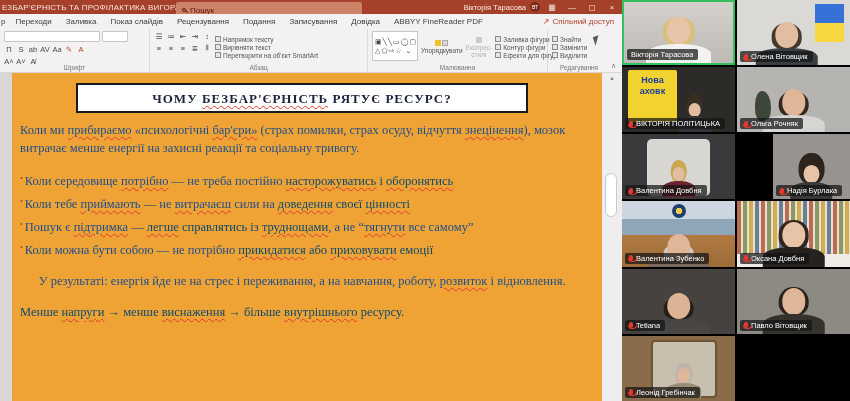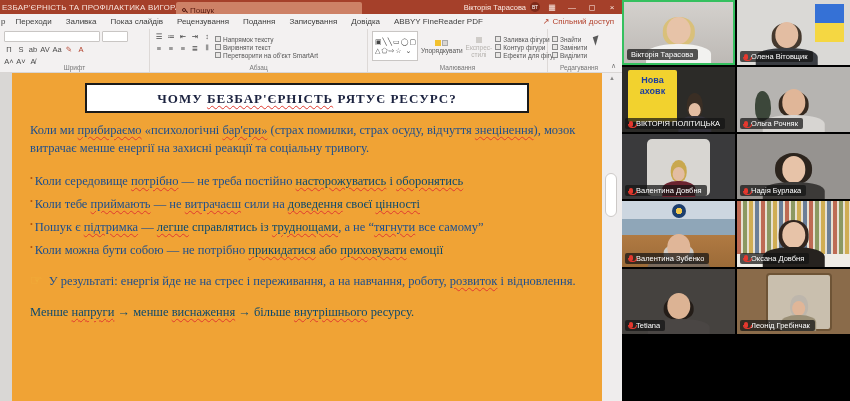--- a/index.html
+++ b/index.html
@@ -38,21 +38,21 @@
   .sq-ico { width:6px; height:6px; border:1px solid #8a8a8a; background:#e8e6e4; flex-shrink:0; }
   .shapesbox { width:72px; height:30px; background:#fff; border:1px solid #c9c6c4; display:flex; flex-direction:column; justify-content:center; padding-left:2px; font-size:7px; color:#444; line-height:9px; letter-spacing:1px; }
   .bigbtn { display:flex; flex-direction:column; align-items:center; justify-content:center; width:44px; text-align:center; gap:1px; color:#555; }
   .bigbtn .bb-ico { display:flex; gap:1px; }
   .bb-sq { width:6px; height:6px; }
   .collapse-chev { position:absolute; right:6px; bottom:2px; font-size:7px; color:#777; }
 
   
   .work { flex:1; display:flex; background:#e3e1e0; overflow:hidden; position:relative; }
   .leftstrip { width:12px; background:#d9d7d5; flex-shrink:0; }
-  .slide { width:590px; background:#f0a335; position:relative; padding:8px 10px 0 10px; font-family:"Liberation Serif", serif; flex-shrink:0; }
+  .slide { width:590px; background:#f0a335; position:relative; padding:8px 10px 0 0; font-family:"Liberation Serif", serif; flex-shrink:0; }
   .scrollstrip { flex:1; background:#efeded; position:relative; }
   .scroll-up { position:absolute; top:2px; left:50%; transform:translateX(-50%); font-size:6px; color:#888; }
   .scroll-thumb { position:absolute; top:100px; left:3px; width:12px; height:44px; background:#fff; border:1px solid #ccc9c7; border-radius:6px; }
 
   .slide-title-box { width:78%; margin:2px auto 8px auto; background:#fff; border:2px solid #1a1a1a; text-align:center; padding:4px 2px; }
   .slide-title-box span { font-size:13px; font-weight:bold; color:#1c2340; letter-spacing:1px; }
   .para { font-size:12.5px; font-weight:normal; line-height:18px; margin:3px 0; padding-left:8px; }
   .para.gap { margin-top:13px; }
   .d { color:#1d4f8e; }
   .l { color:#0c4a6e; }
@@ -81,21 +81,21 @@
   .t2 { background:#dad9d6; } .t2 .person{--skin:#e3bda2;--hair:#45392e;--shirt:#3a3d42; left:44%;}
   .t3 { background:#2c2b28; } .t3 .person{--skin:#e3bda2;--hair:#3a2e24;--shirt:#34323a; width:34%; height:74%; left:64%;}
   .banner { position:absolute; left:5%; top:4%; width:44%; height:80%; background:#f2d22e; border-radius:2px; text-align:center; color:#1d3f9e; font-weight:bold; font-size:9px; line-height:11px; padding-top:5px; z-index:2; }
   .flag { position:absolute; right:5%; top:6%; width:26%; height:58%; z-index:1; }
   .flag .f-b { height:50%; background:#3571d6; } .flag .f-y { height:50%; background:#f5d742; }
   .t4 { background:#b6b4b1; } .t4 .person{--skin:#e0b698;--hair:#35291f;--shirt:#d7d5d2;}
   .plant { position:absolute; left:16%; bottom:18%; width:14%; height:46%; background:#3c473a; border-radius:45% 55% 40% 40%; z-index:2; }
   .t5 { background:#eae7e1; } .t5 .person{--skin:#e7c3a8;--hair:#2f2620;--shirt:#e8b6c0; width:78%; height:88%;}
   .t6 { background:#3a3a3c; } .t6 .card { position:absolute; left:22%; right:22%; top:7%; bottom:5%; background:#d8d6d2; border-radius:5px; z-index:1; }
   .t6 .person{--skin:#e3bda2;--hair:#c9a84e;--shirt:#6c2430; width:34%; height:66%; bottom:4%;}
-  .t7 { background:#969390; } .t7 .person{--skin:#e7c3a8;--hair:#2c241d;--shirt:#3c3a38;} .t7 .hair{width:52%;height:62%;}
+  .t7 { background:#969390;margin-left:36px; } .t7 .person{--skin:#e7c3a8;--hair:#2c241d;--shirt:#3c3a38;} .t7 .hair{width:52%;height:62%;}
   .t8 { background:linear-gradient(#ccd6e0 0%,#ccd6e0 28%,#8fa6b8 28%,#8fa6b8 52%,#b07a42 52%,#9c6b38 100%); }
   .t8 .person{--skin:#e0b698;--hair:#cfc9c2;--shirt:#7a6a5c; height:52%; bottom:-10%;}
   .emblem { position:absolute; top:4%; left:50%; transform:translateX(-50%); width:14px; height:14px; border-radius:50%; background:radial-gradient(circle at 50% 50%, #f2c94c 0 30%, #1d3f6e 31% 100%); z-index:2; }
   .t9 { background:#efece6; }
   .shelf { position:absolute; inset:0 0 20% 0; background:repeating-linear-gradient(90deg,#b5543a 0 4px,#e6decd 4px 6px,#7a8a4a 6px 10px,#e6decd 10px 12px,#caa23a 12px 16px,#e6decd 16px 18px,#536b8a 18px 22px,#e6decd 22px 24px); opacity:.85; }
   .t9 .person{--skin:#e7c3a8;--hair:#33261f;--shirt:#26221f; height:86%;}
   .t10 { background:#45423f; } .t10 .person{--skin:#dcb394;--hair:#241d18;--shirt:#4a4644; height:70%;}
   .t11 { background:#8d8a84; } .t11 .person{--skin:#e0b698;--hair:#2a221c;--shirt:#35322e; height:88%;}
   .t12 { background:#8a6b4a; } .t12 .card { position:absolute; left:26%; right:16%; top:6%; bottom:4%; background:#c9bfae; border-radius:4px; border:2px solid #6e5436; z-index:1; }
   .t12 .person{--skin:#e0b698;--hair:#bdb6ac;--shirt:#9a8f76; width:36%; height:64%; left:55%; bottom:4%;}
@@ -382,20 +382,31 @@
         <div class="person">
           <div class="hair"></div>
           <div class="head"></div>
           <div class="torso"></div>
         </div>
         <div class="nameplate">
           <span class="mic"></span>
           <span class="nm">Tetiana</span>
         </div>
       </div>
+      <div class="tile t11">
+        <div class="person">
+          <div class="hair"></div>
+          <div class="head"></div>
+          <div class="torso"></div>
+        </div>
+        <div class="nameplate">
+          <span class="mic"></span>
+          <span class="nm">Павло Вітовщик</span>
+        </div>
+      </div>
       <div class="tile t12">
         <div class="card"></div>
         <div class="person">
           <div class="hair"></div>
           <div class="head"></div>
           <div class="torso"></div>
         </div>
         <div class="nameplate">
           <span class="mic"></span>
           <span class="nm">Леонід Гребінчак</span>

